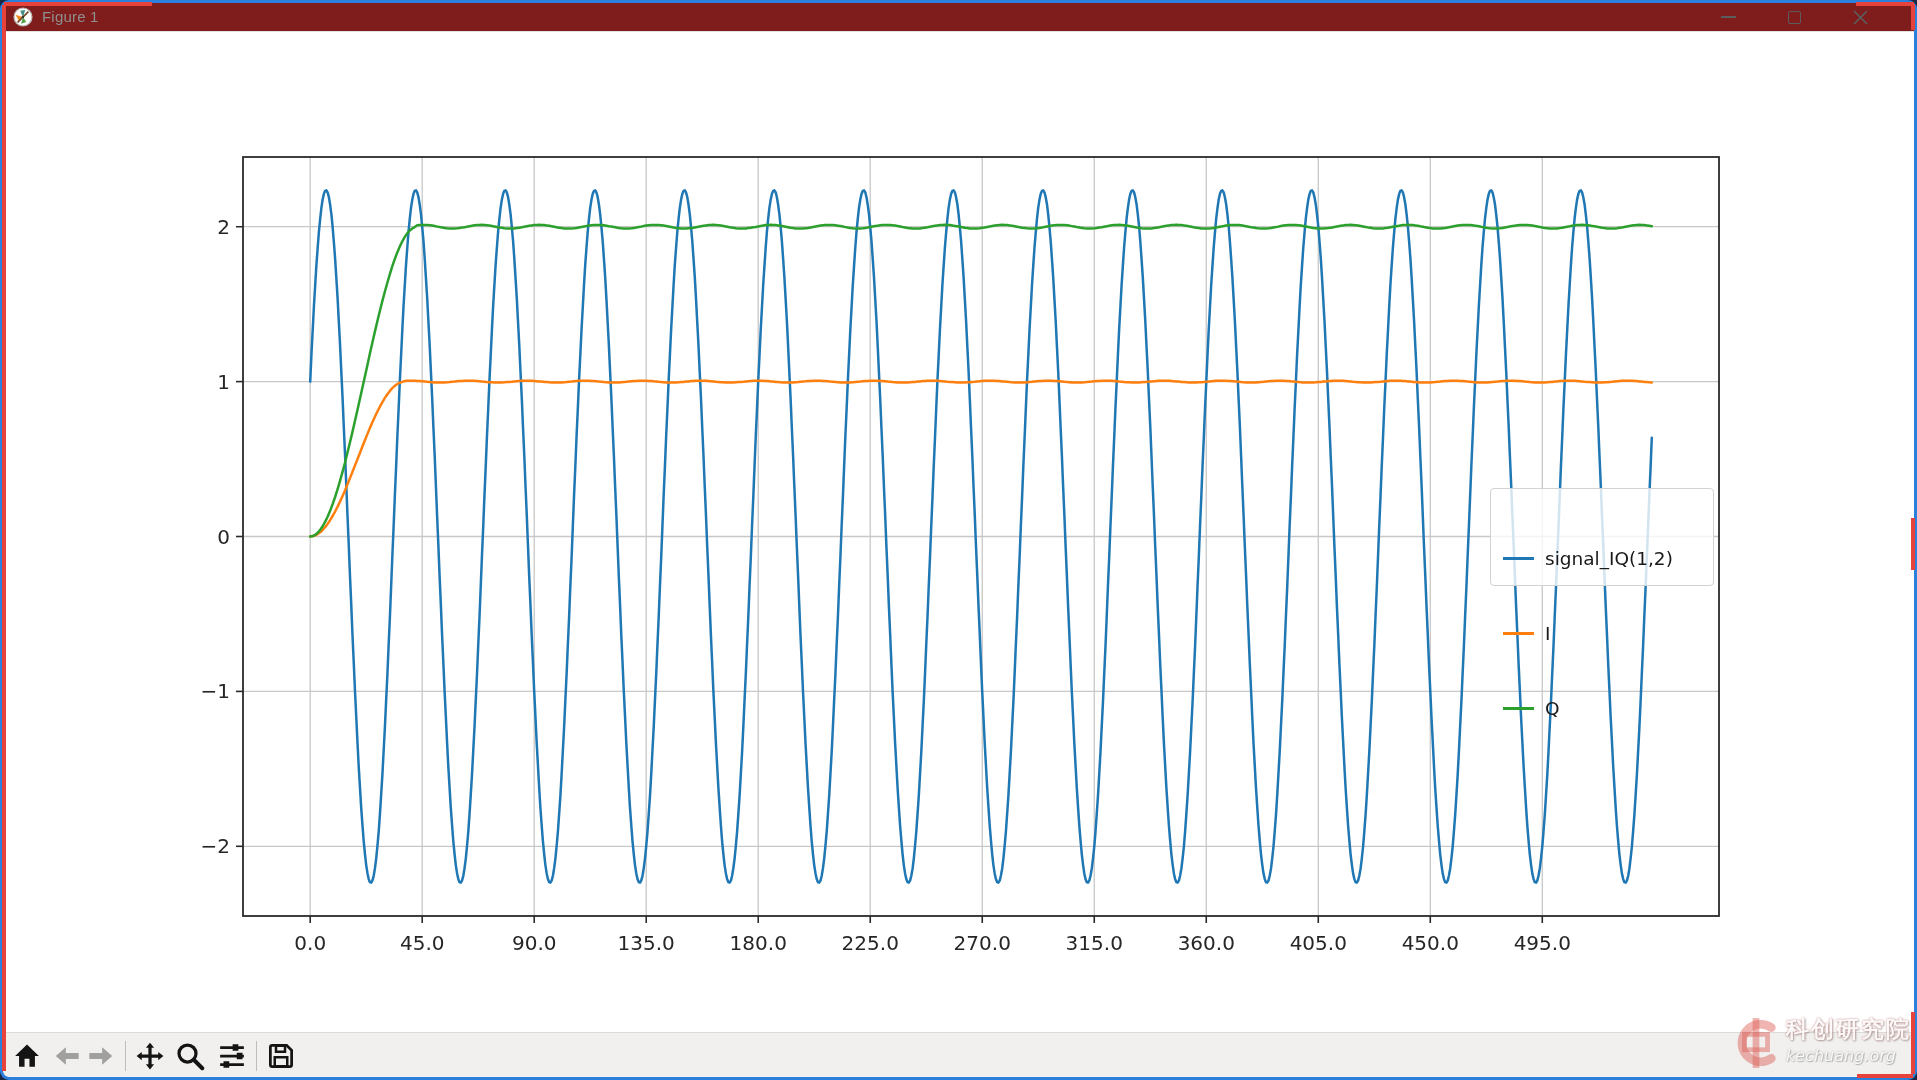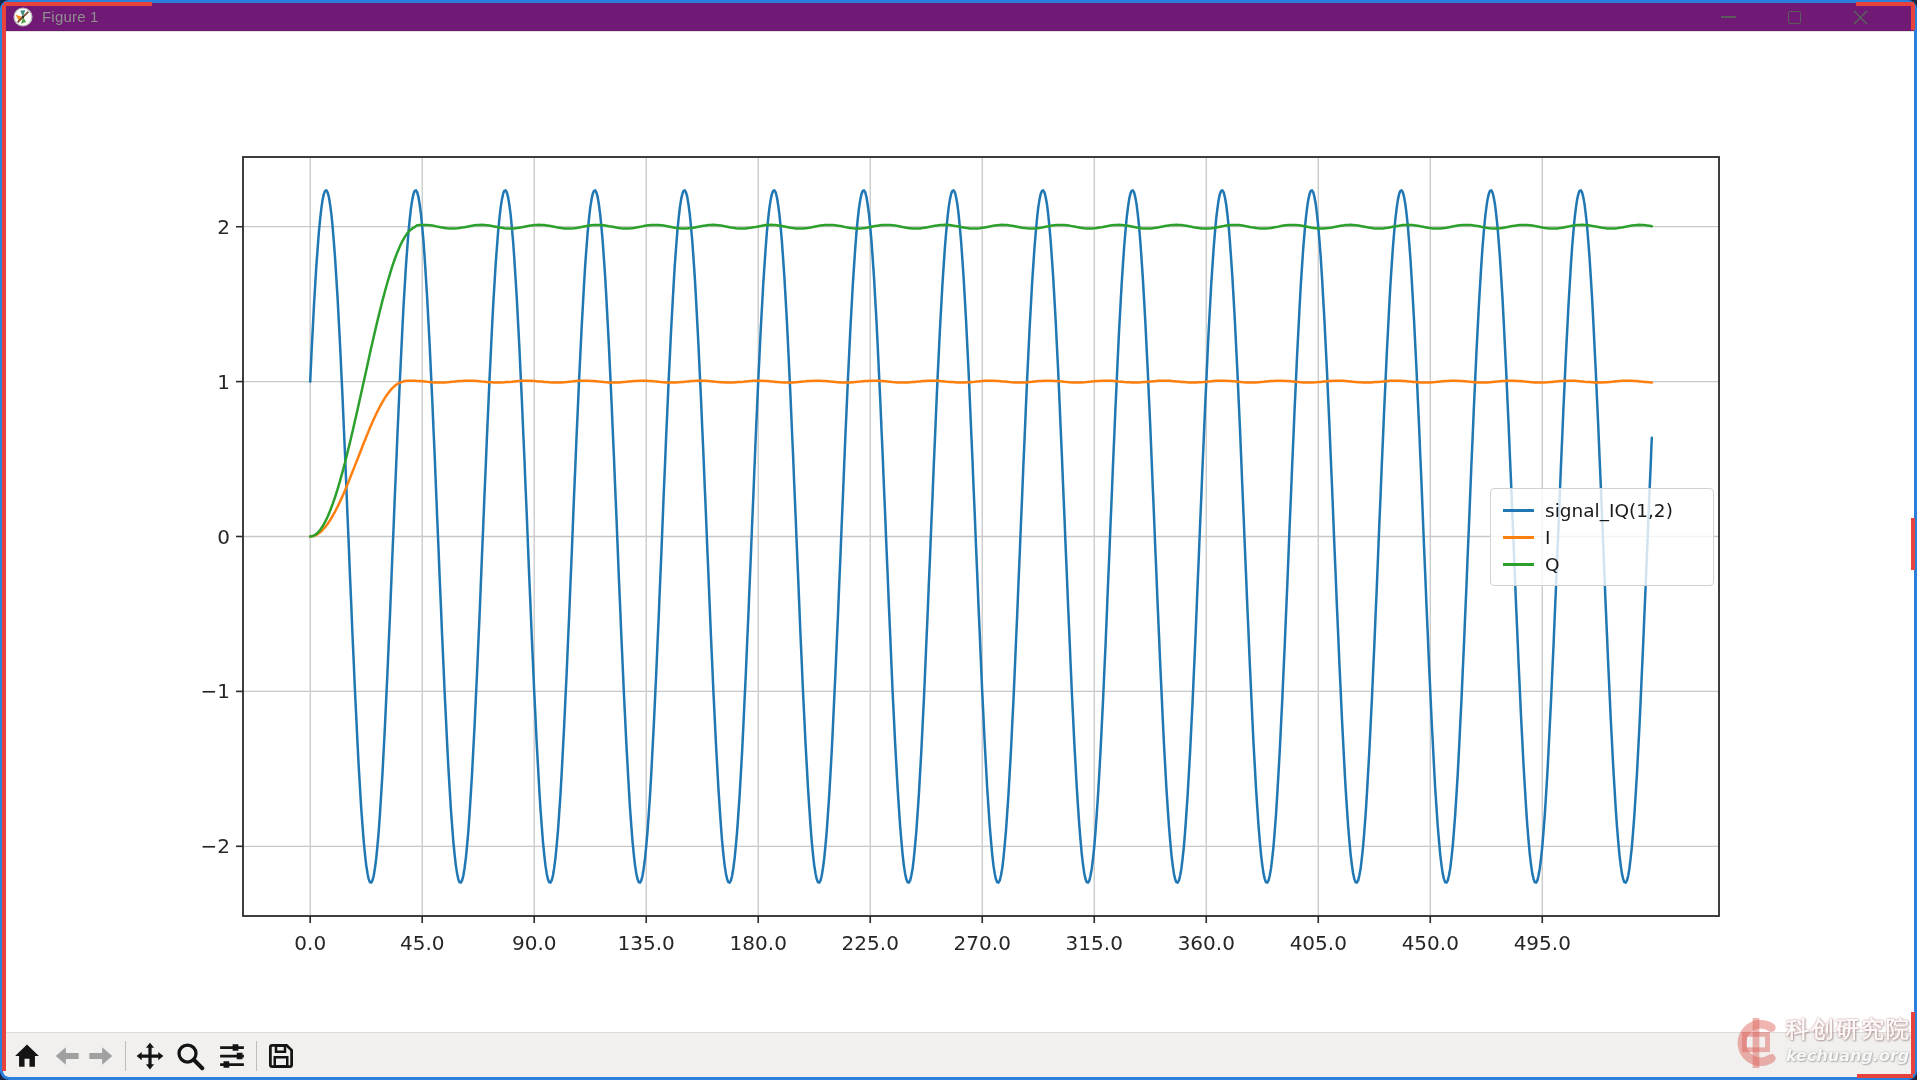--- a/index.html
+++ b/index.html
@@ -1,58 +1,58 @@
 <!DOCTYPE html>
 <html><head>
 <meta charset="utf-8">
 <style>
   * { margin:0; padding:0; box-sizing:border-box; }
   html,body { width:1917px; height:1080px; overflow:hidden; background:#1b2742; font-family:"Liberation Sans", sans-serif; }
 
   
   .window { position:absolute; inset:2px; background:#ffffff; border-radius:9px; overflow:hidden; }
 
-  .titlebar { position:absolute; top:0; left:0; right:0; height:30px; background:#701a75;
+  .titlebar { position:absolute; top:0; left:0; right:0; height:30px; background:#7f1d1d;
               border-bottom:1px solid #e4e2e0; display:flex; align-items:center; padding-left:11px; }
   .titlebar-title { font-size:15px; color:#8f8f8d; margin-left:9px; letter-spacing:.2px; }
   .win-controls { position:absolute; right:22px; top:0; height:30px; display:flex; align-items:center; }
   .win-btn { width:66px; height:30px; display:flex; align-items:center; justify-content:center; cursor:default; }
   .glyph-min { width:15px; height:2px; background:#5c5c5c; }
   .glyph-max { width:13px; height:13px; border:1.6px solid #5c5c5c; border-radius:2px; }
 
   
   .canvas { position:absolute; top:30px; left:0; right:0; bottom:46px; background:#ffffff; }
   svg#plot { position:absolute; left:0; top:0; }
   svg#plot text { font-family:"DejaVu Sans", sans-serif; }
 
   
   .legend { position:absolute; left:1488px; top:456px; width:224px; height:98px;
             background:rgba(255,255,255,0.8); border:1px solid #d2d2d2; border-radius:4px;
             padding:8px 0 0 12px; font-family:"DejaVu Sans", sans-serif; }
-  .legend-row { display:flex; align-items:center; height:27px; }
+  .legend-row { display:flex; align-items:center; height:27px;margin-top:48px; }
   .legend-swatch { width:31px; height:2.6px; flex:0 0 31px; }
   .legend-label { margin-left:11px; font-size:18.5px; color:#1a1a1a; white-space:nowrap; }
 
   
   .toolbar { position:absolute; left:0; right:0; bottom:0; height:46px; background:#f1f0ee;
              border-top:1px solid #dddbd9; display:flex; align-items:center; }
   .tool-btn { width:34px; height:38px; display:flex; align-items:center; justify-content:center; border-radius:4px; }
   .tool-sep { width:1px; height:30px; background:#bdbdbd; margin:0 7px; }
 
   
   .frame-blue { position:absolute; inset:0; border:3px solid #2b7fdd; border-radius:9px; z-index:70; pointer-events:none; }
   .red-seg { position:absolute; background:#e8423c; z-index:71; pointer-events:none; }
 
   
   .watermark { position:absolute; right:6px; bottom:8px; z-index:60; display:flex; 
                opacity:.88; pointer-events:none; }
   .wm-text { margin-left:6px; font-family:"DejaVu Sans", sans-serif; }
   .wm-line1 { font-size:23px; font-weight:bold; color:rgba(255,255,255,.95);
               text-shadow:0 0 2px rgba(170,70,64,.75), 1px 1px 2px rgba(120,120,120,.6); letter-spacing:2px; }
-  .wm-line2 { font-size:16px; font-style:italic; font-weight:bold; color:rgba(255,255,255,.92);
+  .wm-line2 { font-size:16px; font-style:italic; font-weight:normal; color:rgba(255,255,255,.92);
               text-shadow:0 0 2px rgba(150,150,150,.9), 1px 1px 1px rgba(120,120,120,.5); margin-top:1px; }
 </style>
 </head>
 <body>
 
 <div class="window">
 
   <div class="titlebar">
     <svg width="20" height="20" viewBox="0 0 20 20">
       <circle cx="10" cy="10" r="9" fill="#fdfdfd" stroke="#b8b8b6" stroke-width="1.2"></circle>

